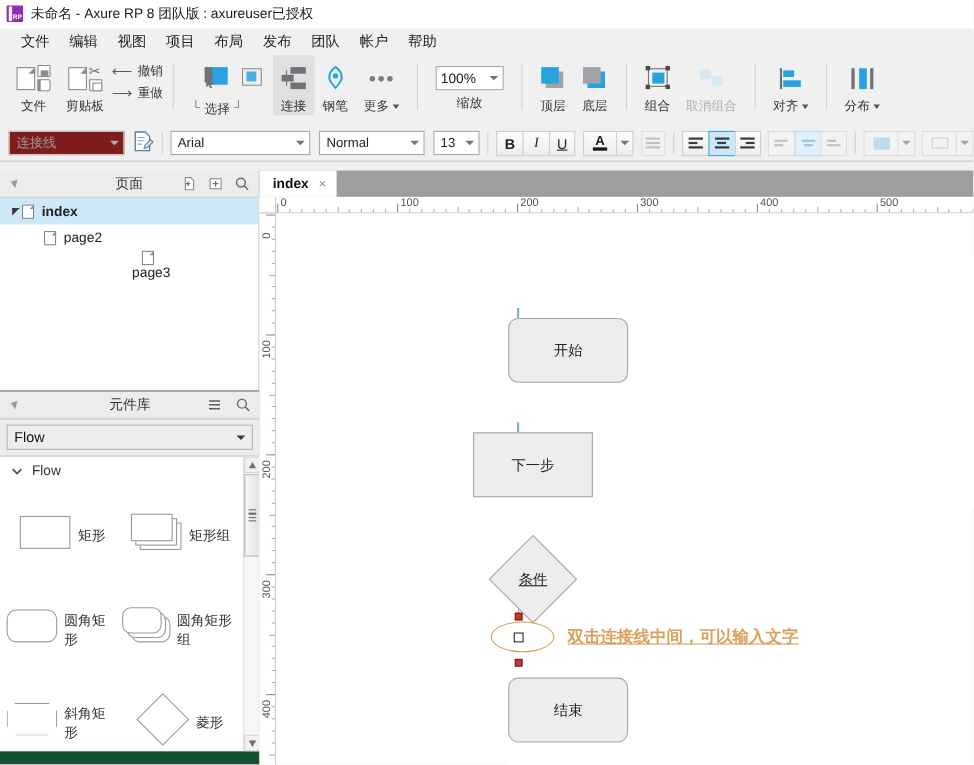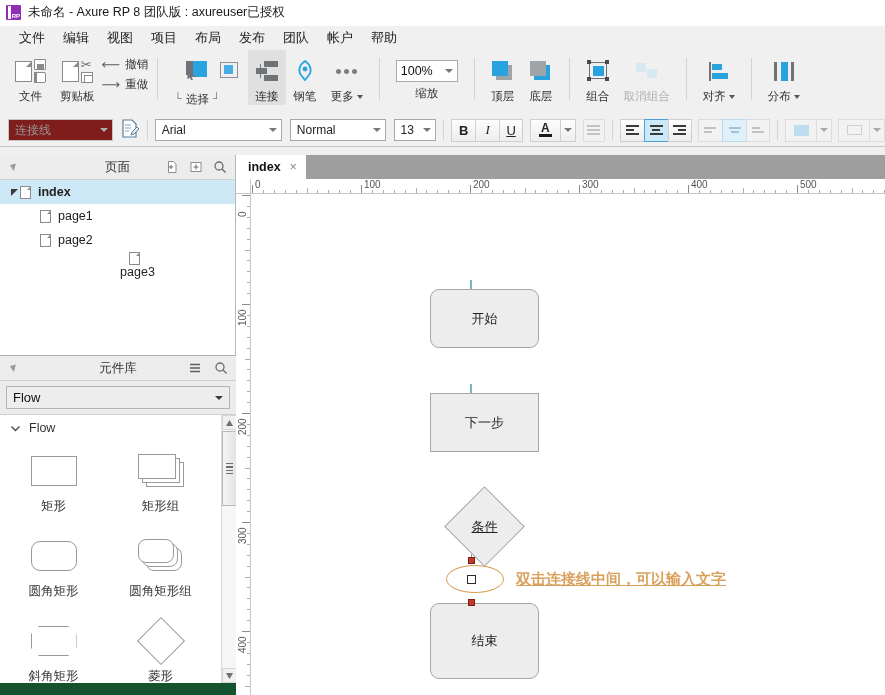--- a/index.html
+++ b/index.html
@@ -206,21 +206,21 @@
     padding: 0 6px; font-size: 13px; color: #111;
   }
   .lib-body { position: relative; height: 268px; background: #fff; overflow: hidden; }
   .lib-group {
     display: flex; align-items: center; gap: 8px;
     padding: 6px 0 4px 10px; font-size: 12.5px; color: #333;
   }
   .lib-grid { display: flex; flex-wrap: wrap; padding: 2px 0 0 0; width: 214px;}
   .lib-cell {
     width: 107px; height: 85px;
-    display: flex; flex-direction: column; align-items: center; justify-content: center;
+    display: flex; flex-direction: row; align-items: center; justify-content: center;
     cursor: default;
   }
   .lib-cap { font-size: 12.5px; color: #333; margin-top: 8px; }
   .shape-box { height: 38px; display: flex; align-items: center; justify-content: center; position: relative; width: 60px;}
 
   .sh-rect { width: 46px; height: 30px; border: 1.3px solid #9a9a9a; background: #fff; }
   .sh-round { width: 46px; height: 30px; border: 1.3px solid #9a9a9a; background: #fff; border-radius: 9px; }
   .sh-oct { width: 46px; height: 30px; border: 1.3px solid #9a9a9a; background: #fff;
             clip-path: polygon(18% 0,82% 0,100% 28%,100% 72%,82% 100%,18% 100%,0 72%,0 28%); }
   .sh-diamond { width: 34px; height: 34px; border: 1.3px solid #9a9a9a; background: #fff; transform: rotate(45deg); }
@@ -277,21 +277,21 @@
   .rlab-v { position: absolute; left: 1px; font-size: 10px; color: #555;
             transform: rotate(-90deg); transform-origin: left top; white-space: nowrap; }
 
   .sheet { position: absolute; left: 15px; top: 39px; width: 634px; height: 501px; background: #fff; overflow: hidden; }
 
   .node {
     position: absolute; background: #ededed; border: 1px solid #a6a6a6;
     display: flex; align-items: center; justify-content: center;
     font-size: 13px; color: #222;
   }
-  .node.round { border-radius: 9px; }
+  .node.round { border-radius: 9px; margin-left: 32px; }
   .node.diamond-wrap { background: none; border: none; }
   .dia { position: absolute; background: #ededed; border: 1px solid #a6a6a6; transform: rotate(45deg); }
   .dia-lab { position: absolute; display:flex; align-items:center; justify-content:center; font-size:13px; color:#222; }
 
   .conn { position: absolute; background: #7bb5c4; }
   .arrowhead {
     position: absolute; width: 0; height: 0;
     border-left: 5px solid transparent; border-right: 5px solid transparent;
     border-top: 8px solid #7bb5c4;
   }
@@ -693,24 +693,20 @@
 
     <div class="pg-tree">
       <div class="pg-row sel">
         <span class="pg-arrow">
           <svg width="9" height="9" viewBox="0 0 9 9">
               <path d="M1 1 L8 1 L1 8 Z" fill="#3b3b3b"></path>
             </svg>
         </span>
         <span class="pg-file"></span>
         <span>index</span>
-      </div>
-      <div class="pg-row" style="padding-left:40px;">
-        <span class="pg-file"></span>
-        <span>page1</span>
       </div>
       <div class="pg-row" style="padding-left:40px;">
         <span class="pg-file"></span>
         <span>page2</span>
       </div>
       <div class="pg-row" style="padding-left:40px;flex-direction:column;">
         <span class="pg-file"></span>
         <span>page3</span>
       </div>
     </div>
@@ -984,21 +980,21 @@
 
       <div class="node" style="left:179px;top:199px;width:109px;height:59px;">
         <span>下一步</span>
       </div>
 
       <div class="node diamond-wrap" style="left:179px;top:303px;width:109px;height:59px;">
         <div class="dia" style="left:26px;top:1px;width:57px;height:57px;"></div>
         <div class="dia-lab" style="left:0;top:0;width:109px;height:59px;text-decoration:underline;">条件</div>
       </div>
 
-      <div class="node round" style="left:179px;top:409px;width:109px;height:76px;">
+      <div class="node round" style="left:179px;top:422px;width:109px;height:59px;">
         <span>结束</span>
       </div>
 
       <div class="ep" style="left:217px;top:363px;"></div>
       <div class="ep" style="left:217px;top:405px;"></div>
       <div class="midhandle" style="left:216px;top:381px;"></div>
 
       <div class="ellipse-note" style="left:195px;top:371px;width:58px;height:28px;"></div>
       <div class="note-text" style="left:265px;top:376px;text-decoration:underline;">双击连接线中间，可以输入文字</div>
 

